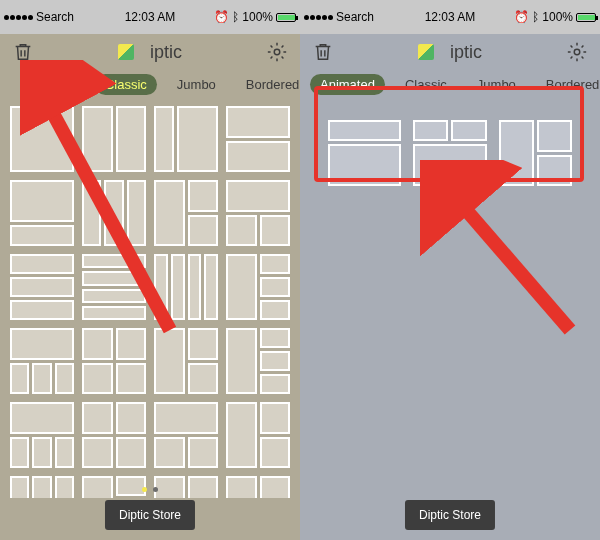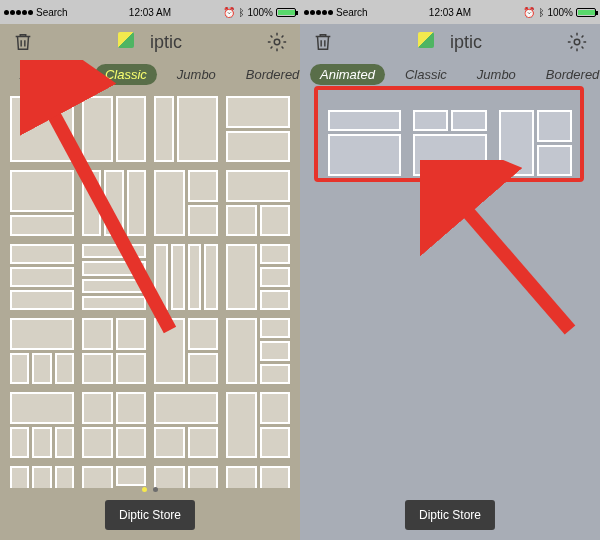--- a/index.html
+++ b/index.html
@@ -13,43 +13,43 @@
     --cell2:#c2c6cf;
     --red:#e6332a;
   }
   *{box-sizing:border-box;font-family:-apple-system,Helvetica,Arial,sans-serif;}
   body{margin:0;width:600px;height:540px;display:flex;background:#fff;}
   .phone{width:300px;height:540px;position:relative;overflow:hidden;}
   .phone.left{background:var(--bg1);}
   .phone.right{background:var(--bg2);}
 
   
-  .status{height:24px;background:var(--status);display:flex;align-items:center;
-          justify-content:space-between;font-size:10px;color:#000;padding:0 4px;position:relative;}
+  .status{height:34px;background:var(--status);display:flex;align-items:center;
+          justify-content:space-between;font-size:12px;color:#000;padding:0 4px;position:relative;}
   .status .sleft{display:flex;align-items:center;gap:3px;}
   .status .sright{display:flex;align-items:center;gap:3px;}
   .status .time{position:absolute;left:50%;transform:translateX(-50%);font-weight:400;}
   .dots{display:flex;gap:1px;}
   .dot{width:5px;height:5px;border-radius:50%;background:#000;}
   .batt{width:20px;height:9px;border:1px solid #000;border-radius:2px;position:relative;}
   .batt::after{content:"";position:absolute;right:-3px;top:2px;width:2px;height:4px;background:#000;}
   .batt .fill{position:absolute;left:1px;top:1px;bottom:1px;width:17px;background:#59d96b;}
 
   
   .nav{height:36px;display:flex;align-items:center;justify-content:space-between;padding:0 12px;}
-  .title{display:flex;gap:16px;font-size:18px;font-weight:400;color:#3d3d3d;}
+  .title{display:flex;align-items:center;gap:16px;font-size:18px;font-weight:400;color:#3d3d3d;}
   .logo{width:16px;height:16px;background:linear-gradient(135deg,#f3e94e 0 50%,#4fb563 50% 100%);
         border-radius:2px;transform:rotate(0deg);display:inline-block;}
   .navicon{color:#3d3d3d;}
   .navicon svg{width:22px;height:22px;display:block;}
 
   
   .tabs{display:flex;align-items:center;gap:10px;padding:0 10px;height:28px;
         font-size:13px;color:#3a3a3a;white-space:nowrap;overflow:hidden;}
-  .tab{padding:3px 10px;border-radius:12px;font-style:italic;}
+  .tab{padding:3px 10px;border-radius:12px;}
   .tab.sel-left{background:var(--pill);color:var(--pill-text);}
   .tab.sel-right{background:var(--pill);color:#fff;}
 
   
   .grid{padding:8px 10px 0 10px;display:grid;grid-template-columns:repeat(4,1fr);
         grid-auto-rows:66px;gap:8px;overflow:hidden;height:400px;}
   .tpl{background:transparent;display:grid;gap:3px;}
   .tpl .c{background:var(--cell);border:2px solid #fff;}
   
   .t1{grid-template-columns:1fr;grid-template-rows:1fr;}

